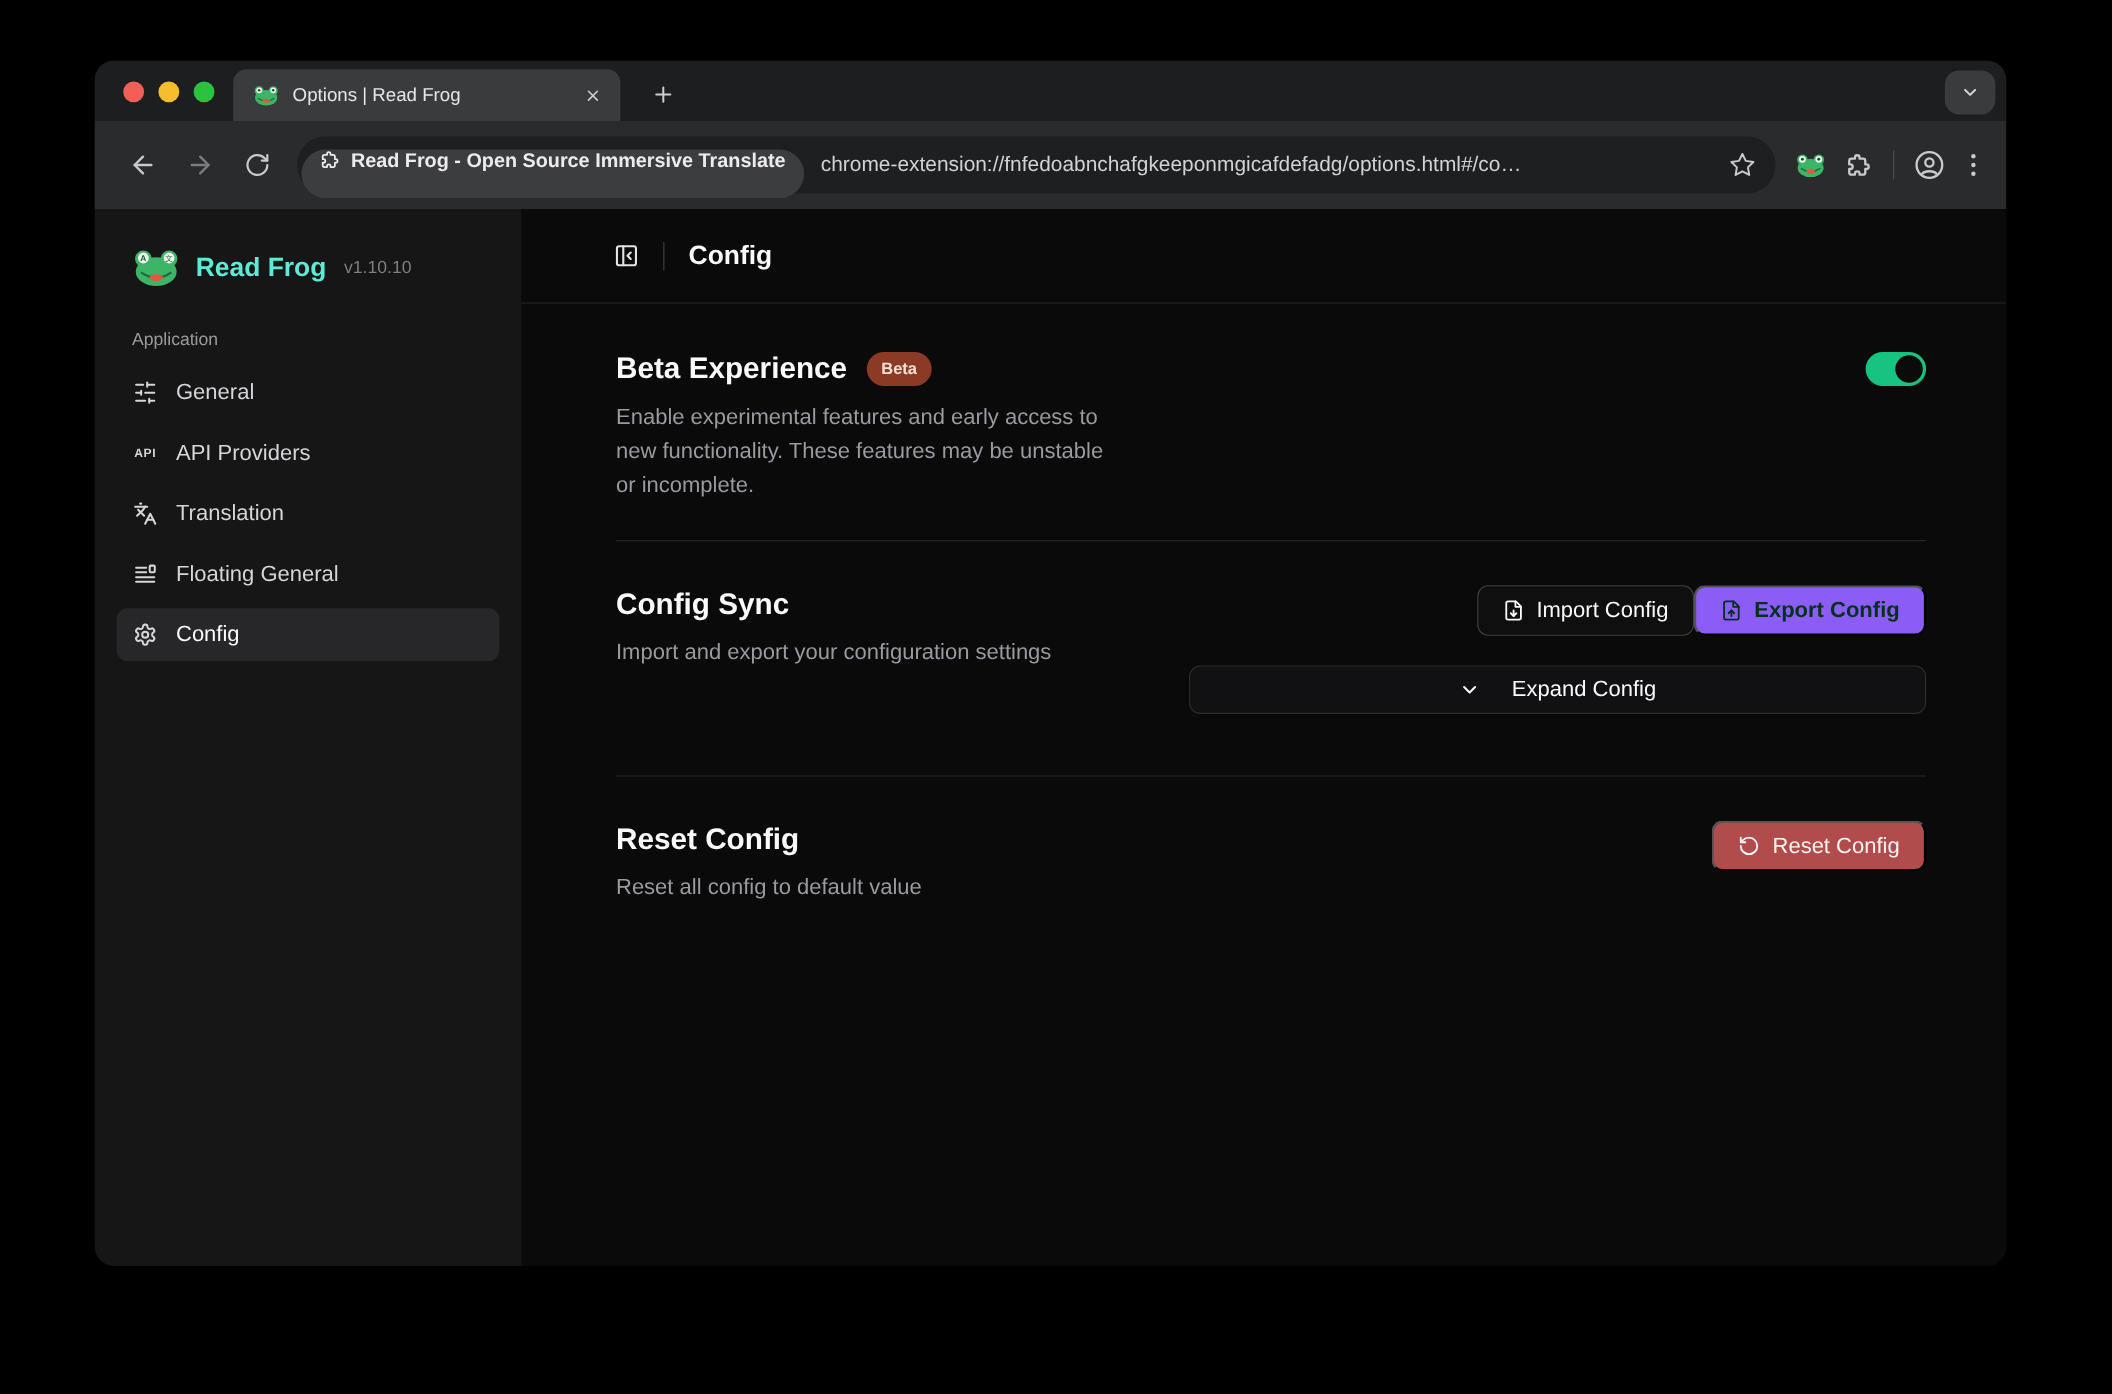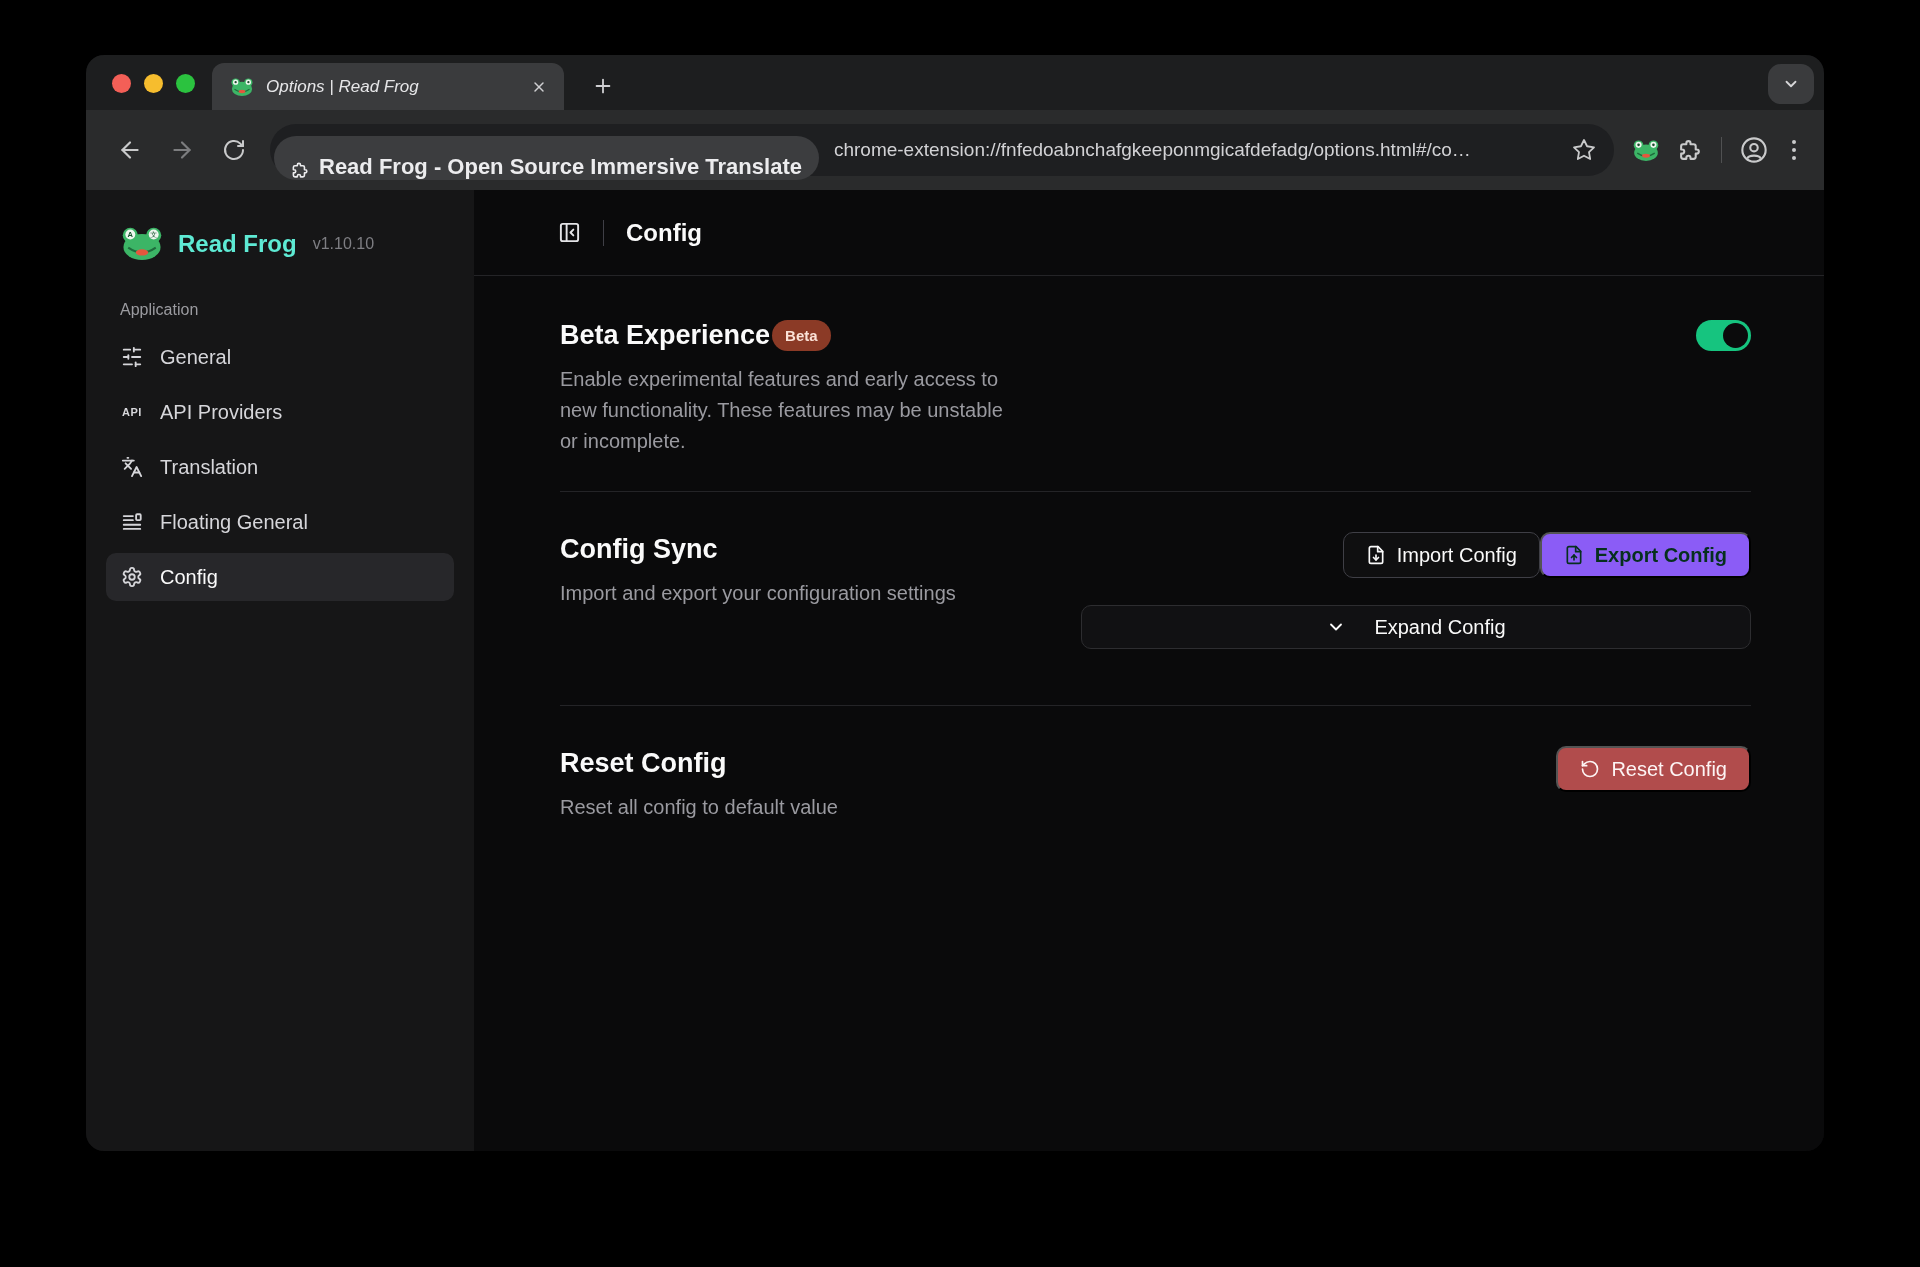--- a/index.html
+++ b/index.html
@@ -12,40 +12,40 @@
     border-radius:18px; overflow:hidden; background:#0a0a0b;
     box-shadow:0 40px 90px rgba(0,0,0,.8); display:flex; flex-direction:column; }
 
   
   .tabstrip { position:relative; height:55px; background:#1d1e1f; flex:none; }
   .traffic { position:absolute; left:26px; top:19px; display:flex; gap:13px; }
   .traffic span { width:19px; height:19px; border-radius:50%; display:block; }
   .t-red { background:#f35f57; } .t-yellow { background:#f6bd2e; } .t-green { background:#2bc23f; }
   .tab { position:absolute; left:126px; top:8px; width:352px; height:47px;
     background:#3a3b3d; border-radius:12px 12px 0 0; display:flex; align-items:center;
-    padding:0 14px 0 18px; gap:12px;font-style:italic; }
+    padding:0 14px 0 18px; gap:12px; }
   .tab-title { font-size:17px; color:#e6e6e8; flex:1; white-space:nowrap; overflow:hidden; }
   .tab-close { width:22px; height:22px; border-radius:6px; display:flex; align-items:center;
     justify-content:center; color:#cfcfd2; }
   .newtab { position:absolute; left:500px; top:14px; width:34px; height:34px; border-radius:8px;
     display:flex; align-items:center; justify-content:center; color:#cfcfd2; }
   .tab-chevron { position:absolute; right:10px; top:9px; width:46px; height:40px; border-radius:13px;
     background:#3a3b3d; display:flex; align-items:center; justify-content:center; color:#d6d6d8; }
   svg.ic { display:block; }
 
   
   .toolbar { height:80px; background:#2a2b2c; flex:none; display:flex; align-items:center;
     padding:0 22px; gap:8px; }
   .nav-ic { width:44px; height:44px; border-radius:50%; display:flex; align-items:center;
     justify-content:center; color:#c9cacb; flex:none; }
   .nav-ic.dim { color:#7c7d7f; }
   .omnibox { flex:1; height:52px; margin:0 10px 0 6px; background:#1e1f21; border-radius:26px;
     display:flex; align-items:center; padding:0 18px 0 4px; min-width:0; }
-  .chip { height:44px; background:#3c3d3f; border-radius:22px; display:flex; align-items:flex-end;
-    gap:9px; padding:0 17px; color:#ececee; font-size:22px; font-weight:bold; flex:none;margin-top:16px; }
+  .chip { height:44px; background:#3c3d3f; border-radius:22px; display:flex; align-items:flex-start;
+    gap:9px; padding:0 17px; color:#ececee; font-size:18px; font-weight:bold; flex:none;margin-top:16px; }
   .url { font-size:19px; color:#d2d2d5; margin-left:15px; white-space:nowrap; overflow:hidden;
     text-overflow:ellipsis; flex:1; }
   .star { color:#c9cacb; flex:none; margin-left:10px; }
   .bar-right { display:flex; align-items:center; gap:18px; flex:none; color:#c9cacb; }
   .vdiv { width:1px; height:26px; background:#505152; }
   .dots { display:flex; flex-direction:column; gap:4px; padding:0 6px; }
   .dots i { width:4px; height:4px; border-radius:50%; background:#c9cacb; display:block; }
 
   
   .content { flex:1; display:flex; min-height:0; }
@@ -64,21 +64,21 @@
   .main { flex:1; display:flex; flex-direction:column; min-width:0; background:#0a0a0b; }
   .main-header { height:86px; flex:none; display:flex; align-items:center; gap:22px;
     padding-left:84px; border-bottom:1px solid #242427; }
   .panel-toggle { color:#e4e4e7; display:flex; }
   .hdr-div { width:1px; height:26px; background:#3f3f46; }
   .page-title { font-size:24px; font-weight:600; color:#fafafa; }
 
   .main-body { flex:1; padding:42px 73px 0 86px; overflow:hidden; }
   .sec { display:flex; justify-content:space-between; align-items:flex-start; }
   .sec-info h2 { font-size:27px; font-weight:bold; color:#fafafa; line-height:34px; }
-  .title-row { display:flex; align-items:center; gap:2px; }
+  .title-row { display:flex; align-items:center; gap:18px; }
   .badge { background:#8b3a26; color:#fbe1d6; font-size:15px; line-height:1;
     padding:8px 13px; border-radius:999px; font-weight:600; }
   .desc { margin-top:12px; font-size:20px; line-height:31px; color:#9a9aa0; }
   .desc.narrow { max-width:450px; }
 
   .toggle { width:55px; height:31px; border-radius:999px; background:#16c47f;
     position:relative; flex:none; margin-top:2px; }
   .toggle .knob { position:absolute; right:3px; top:3px; width:25px; height:25px;
     border-radius:50%; background:#0b0b0c; }
 

